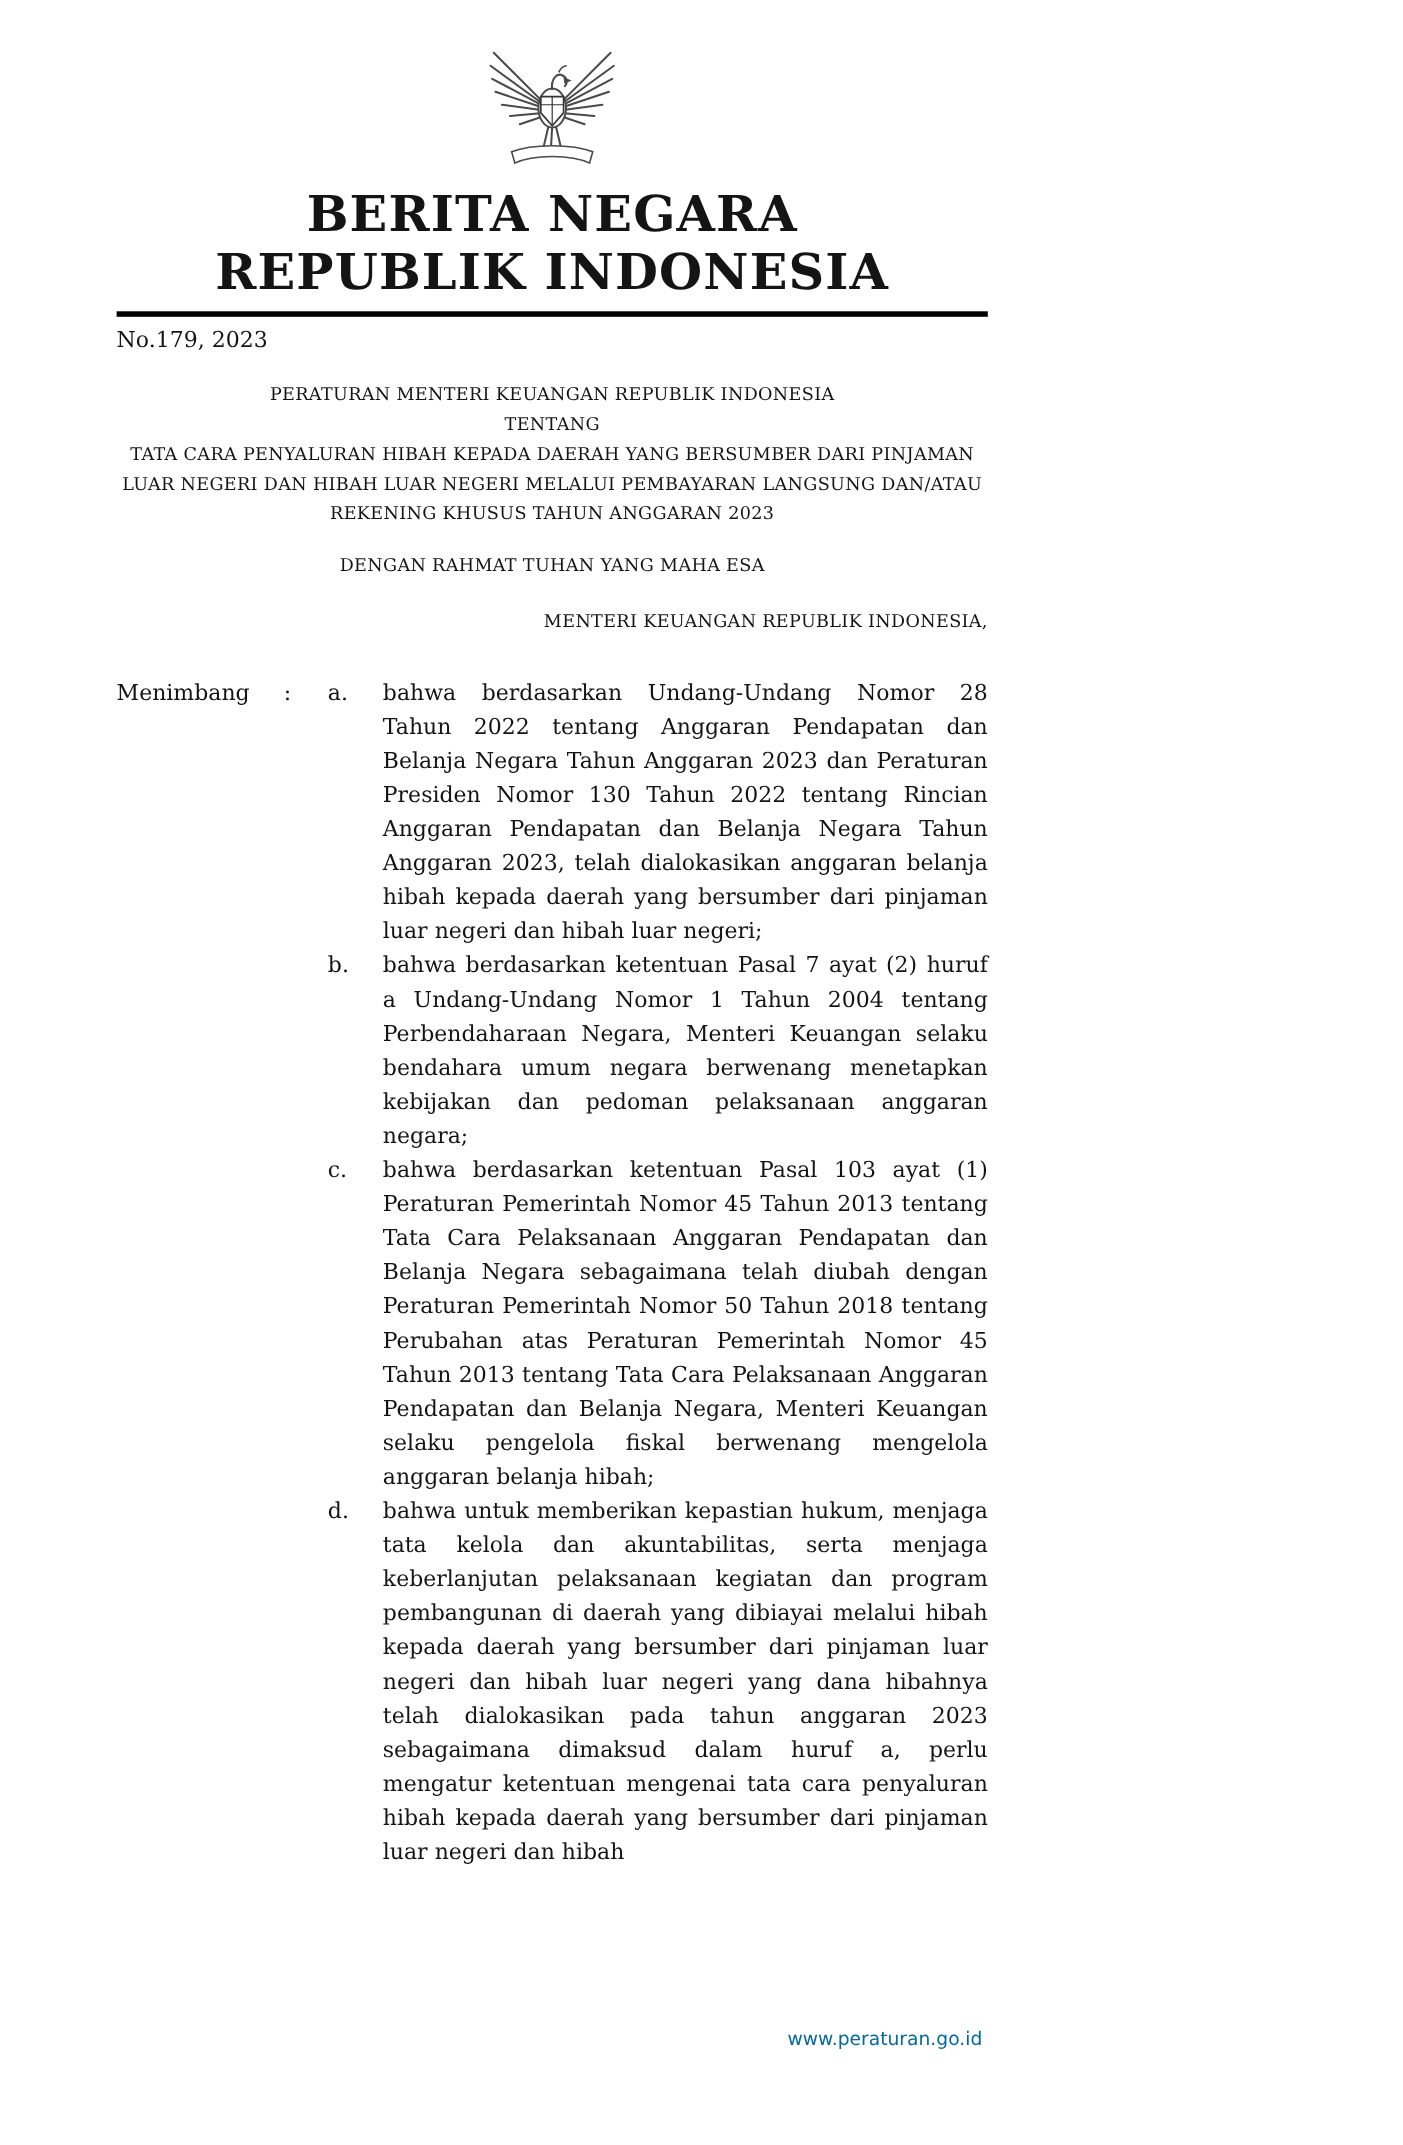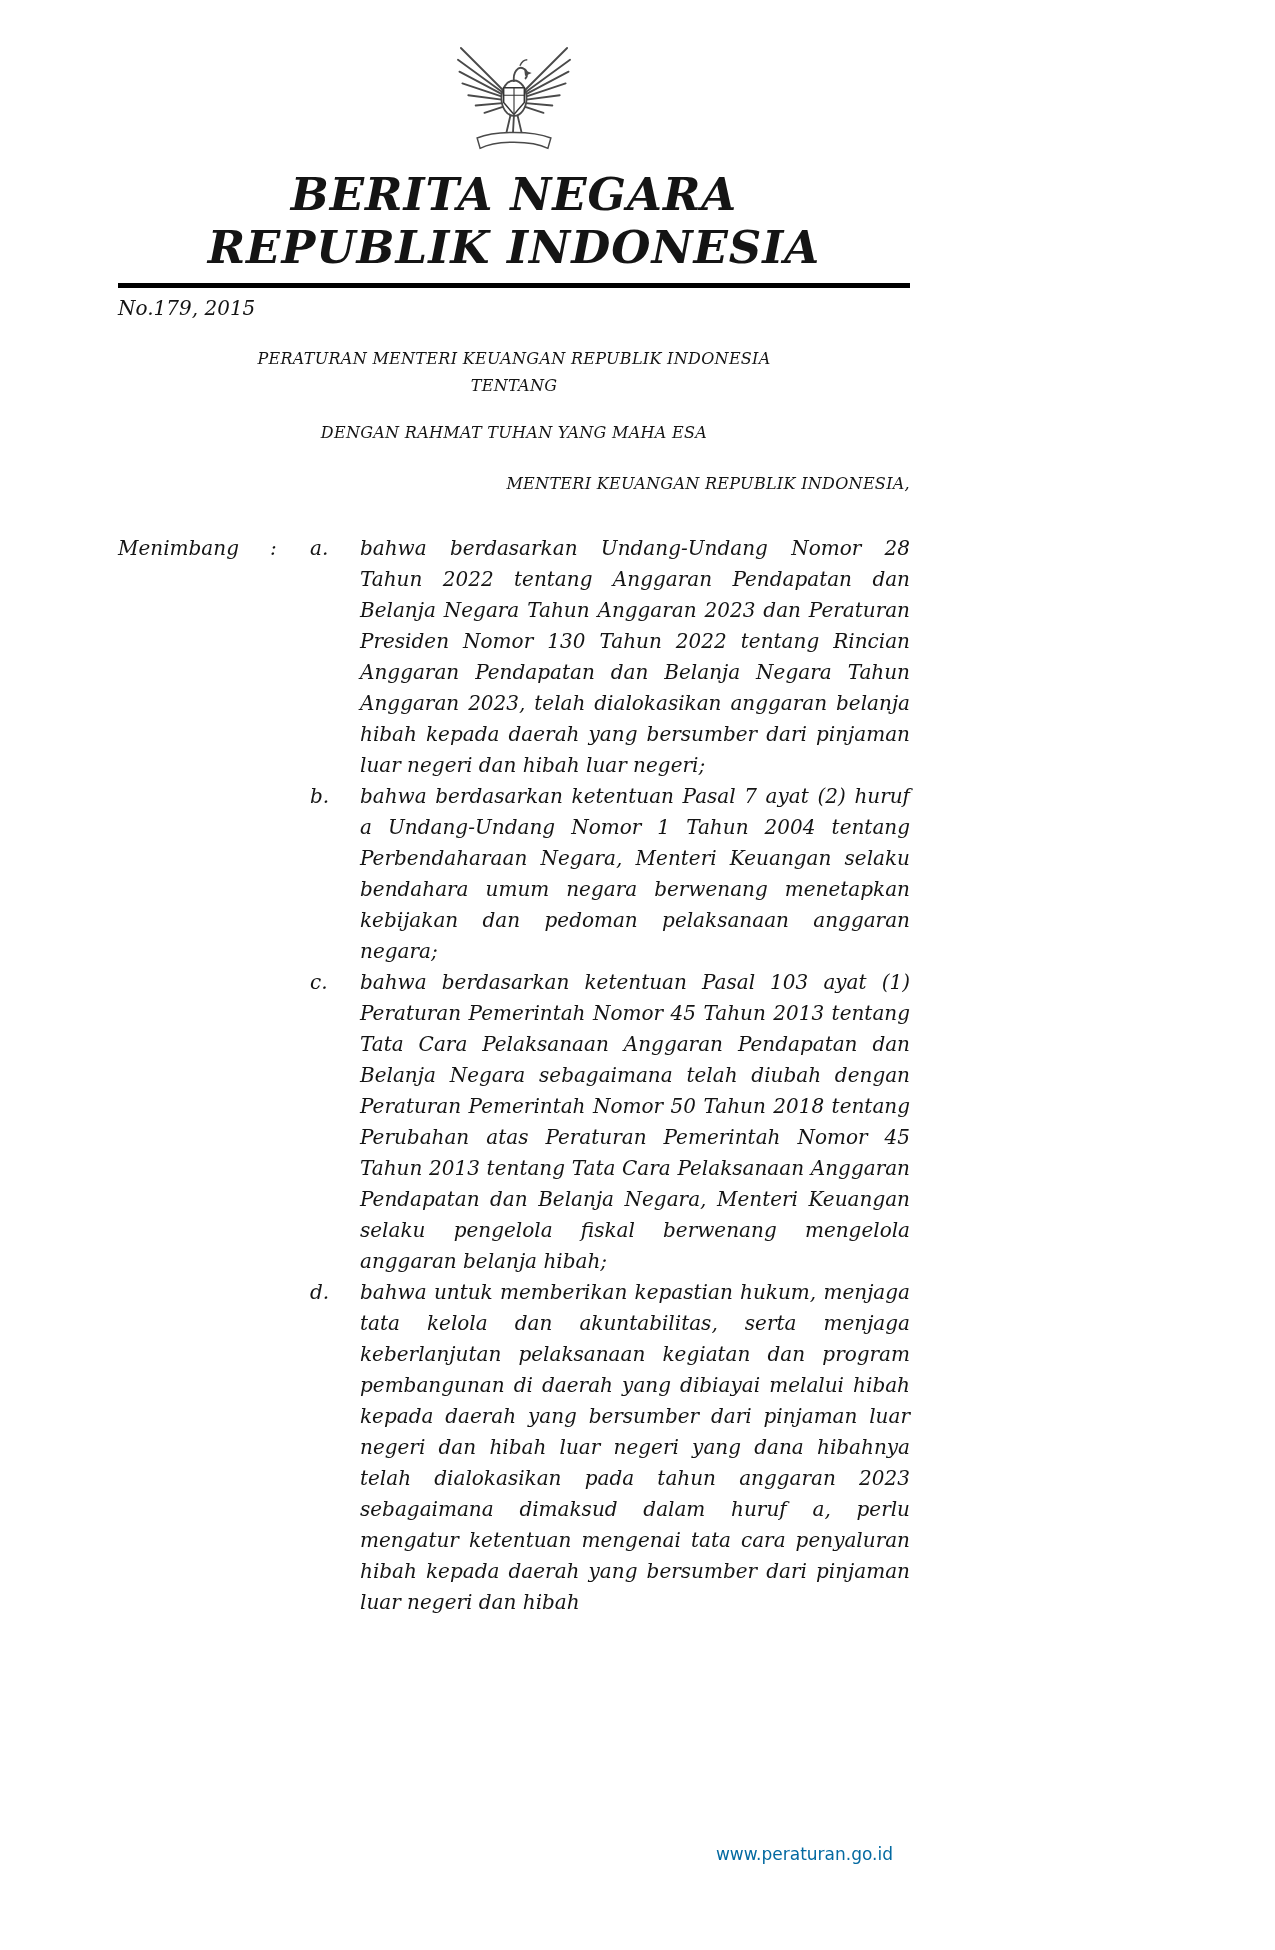--- a/index.html
+++ b/index.html
@@ -8,24 +8,23 @@
     position: relative;
     width: 1275px;
     height: 1950px;
     background: #ffffff;
     color: #141414;
     font-family: "DejaVu Serif", "Liberation Serif", serif;
     overflow: hidden;
   }
   .content {
     position: absolute;
-    left: 118px;
+    left: 106px;
     top: 30px;
     width: 792px;
-    font-style: italic;
   }
   .emblem-wrap { text-align: center; margin-bottom: 8px; height: 130px; }
   .masthead {
     text-align: center;
     font-weight: bold;
     font-size: 45px;
     line-height: 53px;
     letter-spacing: 1px;
   }
   .rule { height: 5px; background: #000; margin-top: 9px; }
@@ -105,26 +104,27 @@
     </div>
 
     <div class="masthead">
       <div>BERITA NEGARA</div>
       <div>REPUBLIK INDONESIA</div>
     </div>
 
     <div class="rule"></div>
 
     <div class="gazette-row">
-      <div class="gazette-no">No.179, 2015</div>
+      <div class="gazette-no">No.179, 2023</div>
     </div>
 
     <div class="headings">
       <div>PERATURAN MENTERI KEUANGAN REPUBLIK INDONESIA</div>
       <div>TENTANG</div>
+      <div class="reg-title">TATA CARA PENYALURAN HIBAH KEPADA DAERAH YANG BERSUMBER DARI PINJAMAN LUAR NEGERI DAN HIBAH LUAR NEGERI MELALUI PEMBAYARAN LANGSUNG DAN/ATAU REKENING KHUSUS TAHUN ANGGARAN 2023</div>
       <div class="invocation">DENGAN RAHMAT TUHAN YANG MAHA ESA</div>
       <div class="authority">MENTERI KEUANGAN REPUBLIK INDONESIA,</div>
     </div>
 
     <div class="consider">
       <div class="c-label">Menimbang</div>
       <div class="c-colon">:</div>
 
       <div class="c-item">
         <div class="c-letter">a.</div>

